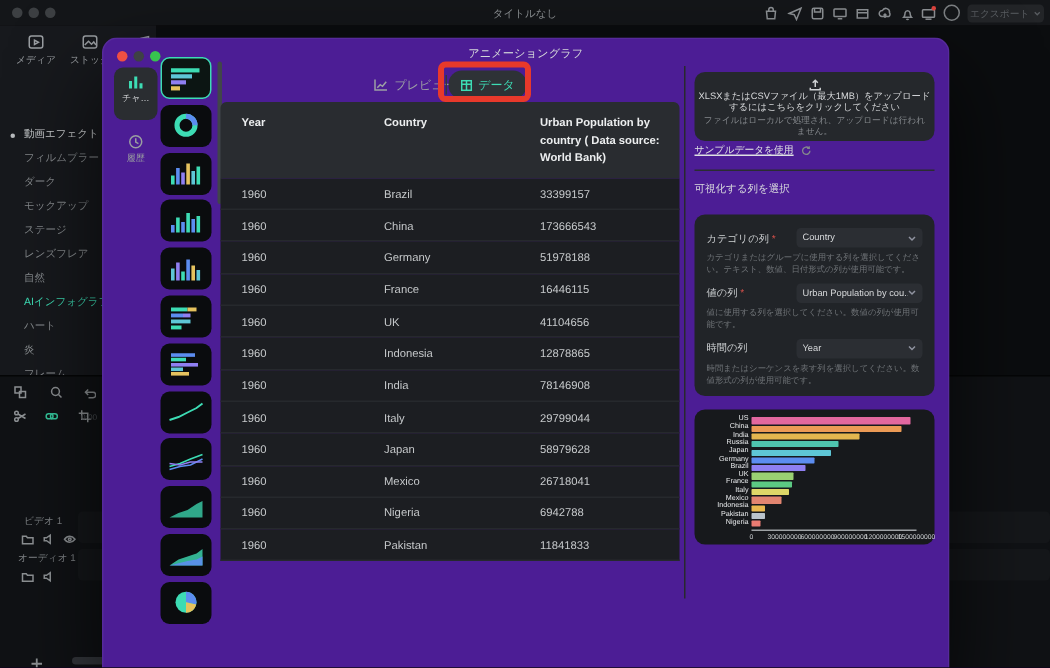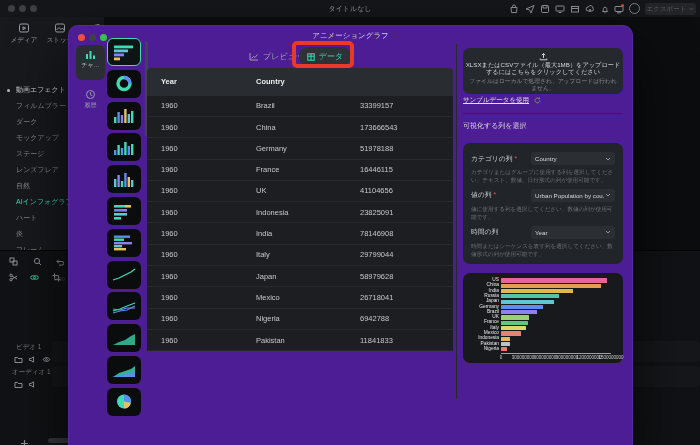--- a/index.html
+++ b/index.html
@@ -449,20 +449,21 @@
           <rect x="0.8" y="0.8" width="6.4" height="6.4"></rect>
           <path d="M0.8 3.2h6.4M4 0.8v6.4"></path>
         </svg>
       <span>データ</span>
     </div>
 
     <div id="data-table" class="abs">
       <div id="thead">
         <div class="th c0">Year</div>
         <div class="th c1">Country</div>
+        <div class="th c2">Urban Population by country ( Data source: World Bank)</div>
       </div>
       <div id="tbody">
           <div class="trow">
             <div class="td c0">1960</div>
             <div class="td c1">Brazil</div>
             <div class="td c2">33399157</div>
           </div>
           <div class="trow">
             <div class="td c0">1960</div>
             <div class="td c1">China</div>
@@ -479,21 +480,21 @@
             <div class="td c2">16446115</div>
           </div>
           <div class="trow">
             <div class="td c0">1960</div>
             <div class="td c1">UK</div>
             <div class="td c2">41104656</div>
           </div>
           <div class="trow">
             <div class="td c0">1960</div>
             <div class="td c1">Indonesia</div>
-            <div class="td c2">23825091</div>
+            <div class="td c2">12878865</div>
           </div>
           <div class="trow">
             <div class="td c0">1960</div>
             <div class="td c1">India</div>
             <div class="td c2">78146908</div>
           </div>
           <div class="trow">
             <div class="td c0">1960</div>
             <div class="td c1">Italy</div>
             <div class="td c2">29799044</div>

